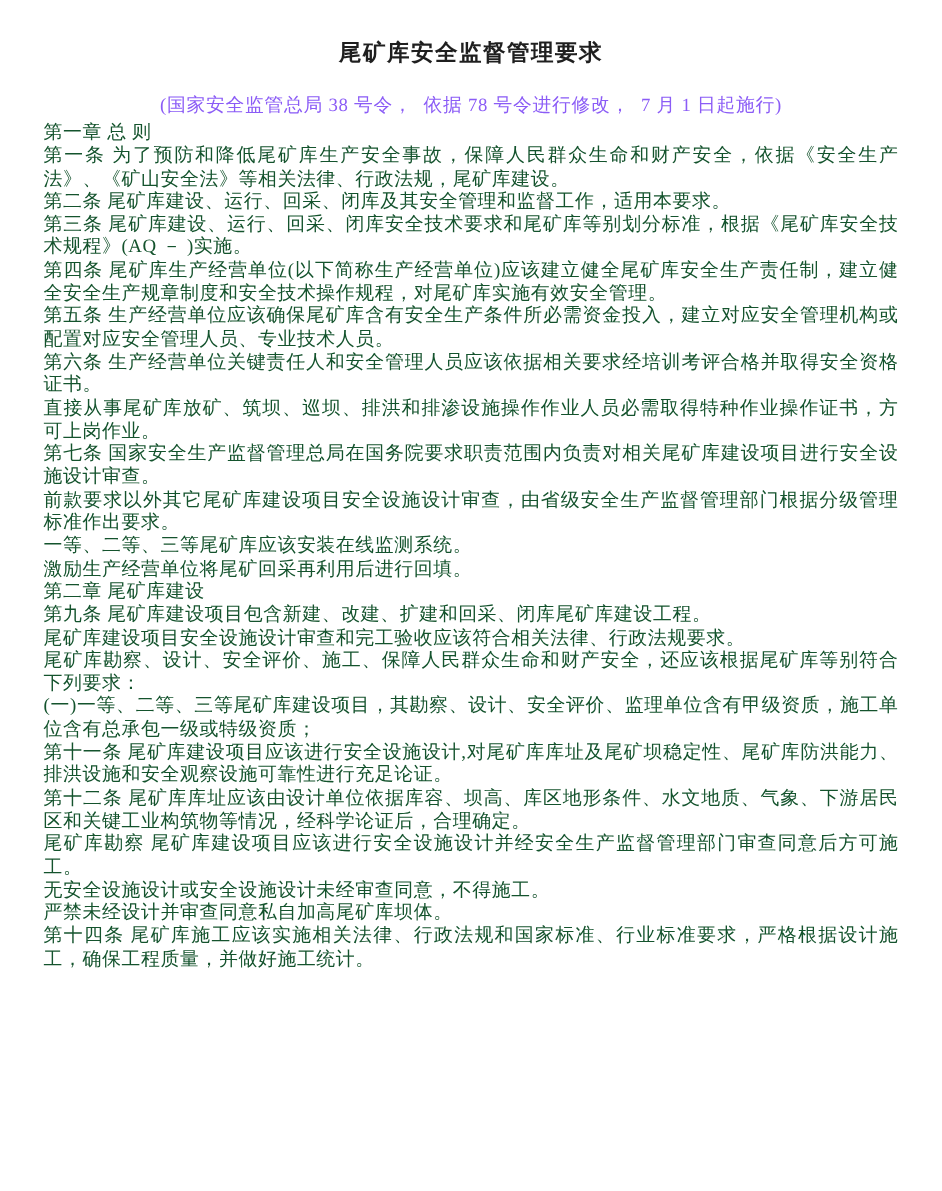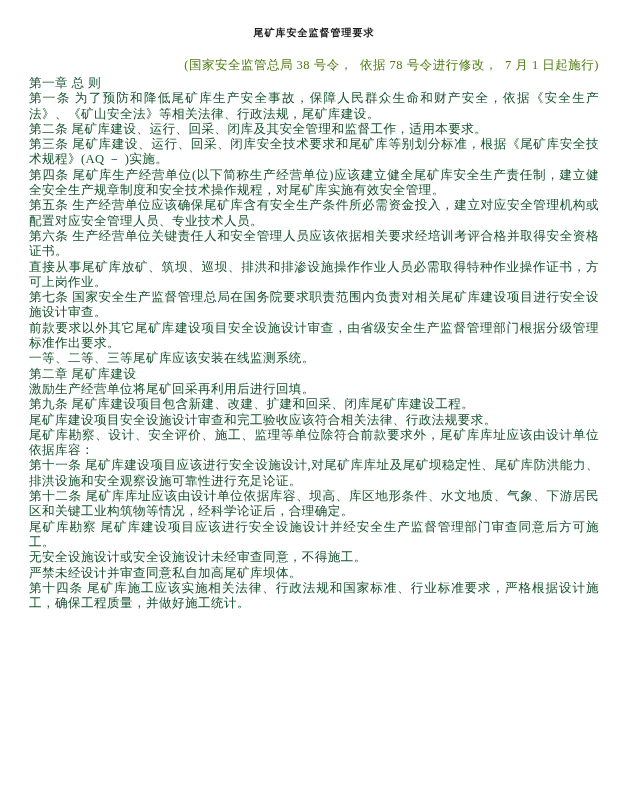--- a/index.html
+++ b/index.html
@@ -15,33 +15,33 @@
     background: #ffffff;
     box-sizing: border-box;
     padding: 26px 29px 0 29px;
     font-family: "Liberation Serif", "DejaVu Serif", serif;
     color: #2e2e2e;
     overflow: hidden;
   }
   .doc-title {
     margin: 0 0 14px 0;
     text-align: center;
-    font-size: 10px;
+    font-size: 15px;
     font-weight: bold;
     letter-spacing: 1px;
     color: #1f1f1f;
   }
   .doc-subtitle {
     margin: 18px 0 3px 0;
-    text-align: right;
+    text-align: center;
     font-size: 12.5px;
     line-height: 15px;
     letter-spacing: 0.5px;
     white-space: pre-wrap;
-    color: #4d7c0f;
+    color: #8b5cf6;
     font-family: Liberation Serif, serif;
   }
   .doc-body {
     width: 570px;
   }
   .doc-body p {
     margin: 0;
     font-size: 12.6px;
     line-height: 15.3px;
     letter-spacing: 0.4px;
@@ -62,25 +62,26 @@
       <p>第一条 为了预防和降低尾矿库生产安全事故，保障人民群众生命和财产安全，依据《安全生产法》、《矿山安全法》等相关法律、行政法规，尾矿库建设。</p>
       <p>第二条 尾矿库建设、运行、回采、闭库及其安全管理和监督工作，适用本要求。</p>
       <p>第三条 尾矿库建设、运行、回采、闭库安全技术要求和尾矿库等别划分标准，根据《尾矿库安全技术规程》(AQ － )实施。</p>
       <p>第四条 尾矿库生产经营单位(以下简称生产经营单位)应该建立健全尾矿库安全生产责任制，建立健全安全生产规章制度和安全技术操作规程，对尾矿库实施有效安全管理。</p>
       <p>第五条 生产经营单位应该确保尾矿库含有安全生产条件所必需资金投入，建立对应安全管理机构或配置对应安全管理人员、专业技术人员。</p>
       <p>第六条 生产经营单位关键责任人和安全管理人员应该依据相关要求经培训考评合格并取得安全资格证书。</p>
       <p>直接从事尾矿库放矿、筑坝、巡坝、排洪和排渗设施操作作业人员必需取得特种作业操作证书，方可上岗作业。</p>
       <p>第七条 国家安全生产监督管理总局在国务院要求职责范围内负责对相关尾矿库建设项目进行安全设施设计审查。</p>
       <p>前款要求以外其它尾矿库建设项目安全设施设计审查，由省级安全生产监督管理部门根据分级管理标准作出要求。</p>
       <p>一等、二等、三等尾矿库应该安装在线监测系统。</p>
+      <p>激励生产经营单位将尾矿回采再利用后进行回填。</p>
       <p>第二章 尾矿库建设</p>
-      <p>激励生产经营单位将尾矿回采再利用后进行回填。</p>
       <p>第九条 尾矿库建设项目包含新建、改建、扩建和回采、闭库尾矿库建设工程。</p>
       <p>尾矿库建设项目安全设施设计审查和完工验收应该符合相关法律、行政法规要求。</p>
-      <p>尾矿库勘察、设计、安全评价、施工、监理等单位除符合前款要求外，尾矿库库址应该由设计单位依据库容：</p>
+      <p>尾矿库勘察、设计、安全评价、施工、保障人民群众生命和财产安全，还应该根据尾矿库等别符合下列要求：</p>
+      <p>(一)一等、二等、三等尾矿库建设项目，其勘察、设计、安全评价、监理单位含有甲级资质，施工单位含有总承包一级或特级资质；</p>
       <p>第十一条 尾矿库建设项目应该进行安全设施设计,对尾矿库库址及尾矿坝稳定性、尾矿库防洪能力、排洪设施和安全观察设施可靠性进行充足论证。</p>
       <p>第十二条 尾矿库库址应该由设计单位依据库容、坝高、库区地形条件、水文地质、气象、下游居民区和关键工业构筑物等情况，经科学论证后，合理确定。</p>
       <p>尾矿库勘察 尾矿库建设项目应该进行安全设施设计并经安全生产监督管理部门审查同意后方可施工。</p>
       <p>无安全设施设计或安全设施设计未经审查同意，不得施工。</p>
       <p>严禁未经设计并审查同意私自加高尾矿库坝体。</p>
       <p>第十四条 尾矿库施工应该实施相关法律、行政法规和国家标准、行业标准要求，严格根据设计施工，确保工程质量，并做好施工统计。</p>
     </div>
 </div>
 
 </body></html>

